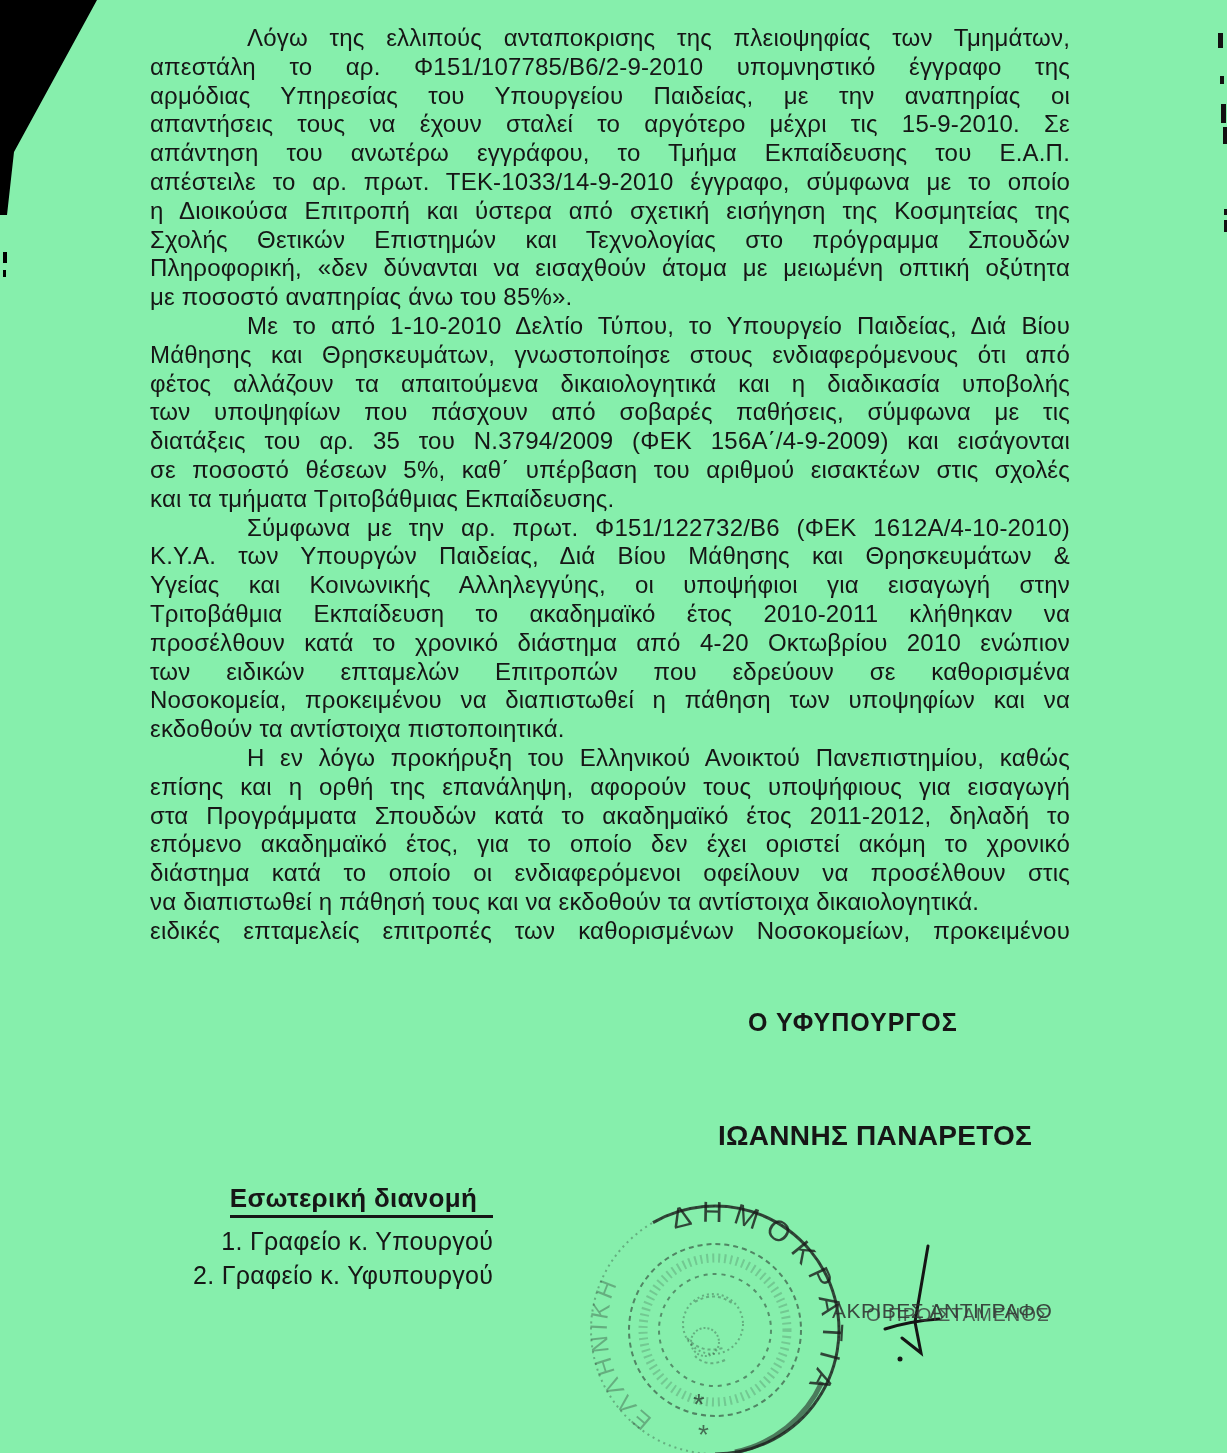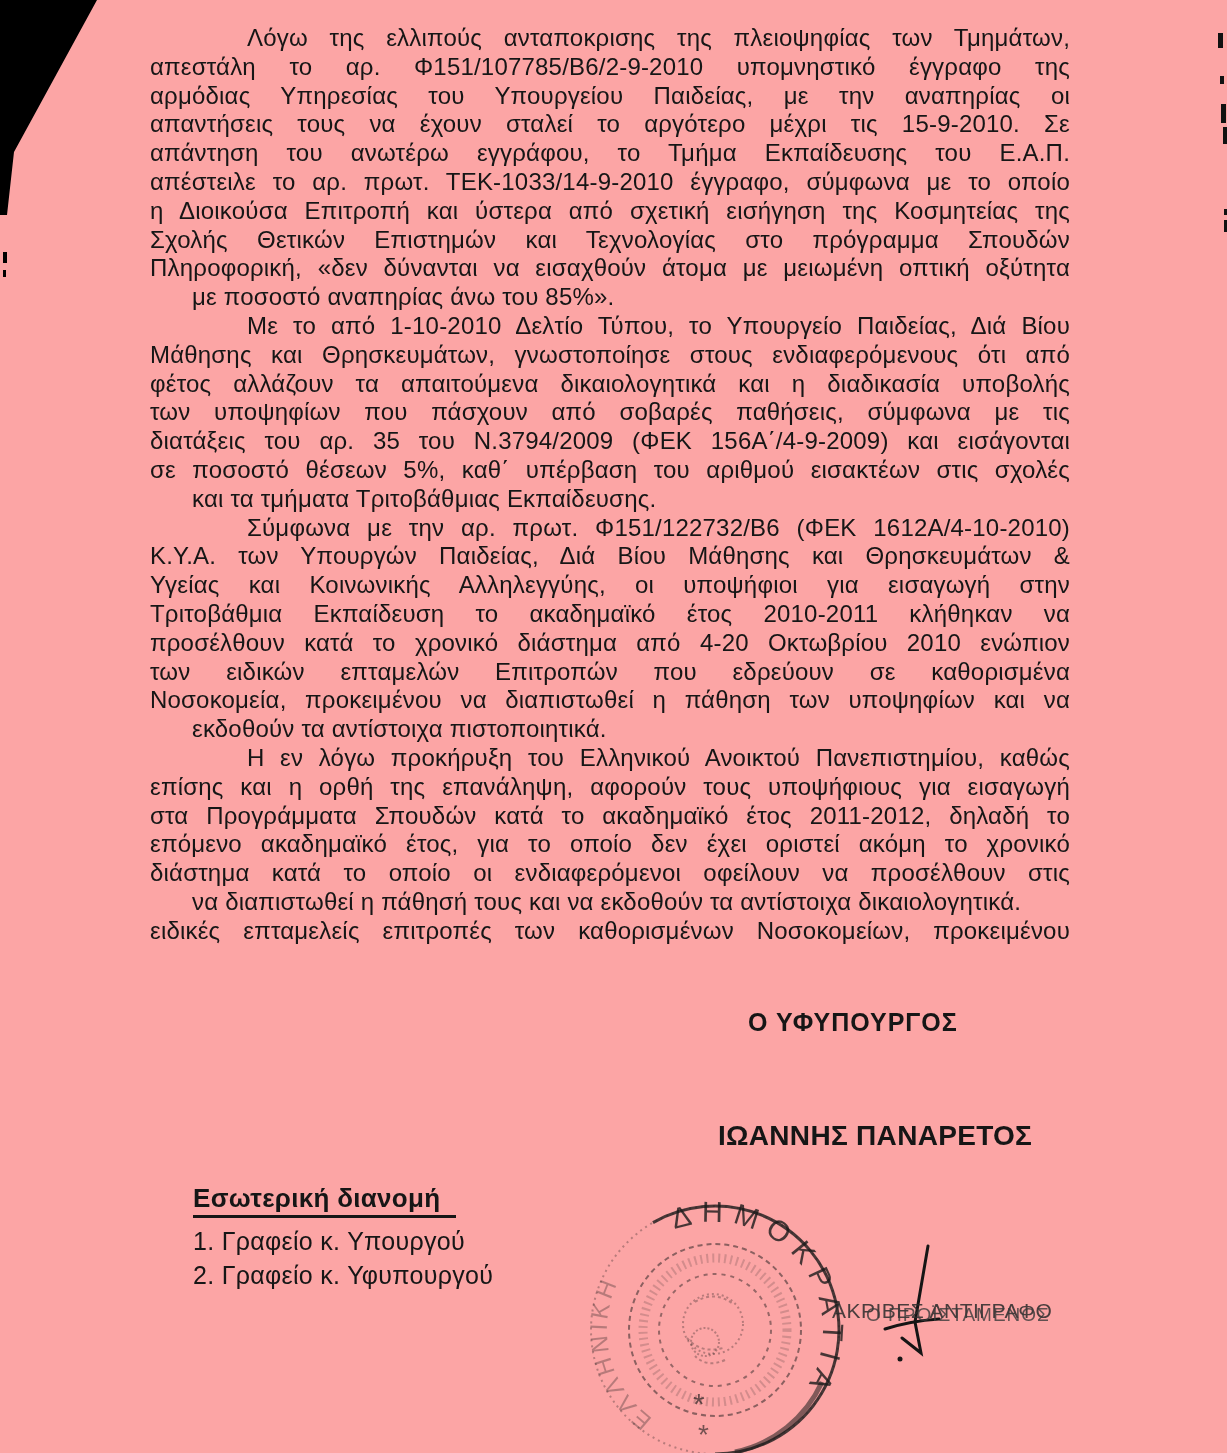--- a/index.html
+++ b/index.html
@@ -1,42 +1,42 @@
 <!DOCTYPE html>
 <html><head>
 <meta charset="utf-8">
 <style>
   html,body { margin:0; padding:0; background:#e8e8e8; }
   .page {
     position:relative; width:1227px; height:1453px; margin:0 auto;
-    background:#fca5a5; overflow:hidden;
+    background:#86efac; overflow:hidden;
     font-family:"Liberation Sans", sans-serif; color:#161616;
   }
   
   .document-body {
     position:absolute; left:150px; top:24px; width:920px;
     font-size:24px; line-height:28.8px; letter-spacing:0.2px;
   }
   .para { margin:0; }
   .line { text-align:justify; text-align-last:justify; }
   .line.first { text-indent:97px; }
-  .line.last { text-align-last:left;margin-left:42px; }
+  .line.last { text-align-last:left; }
 
   
   .sig-title {
     position:absolute; left:748px; top:1008px;
     font-size:25px; font-weight:bold; letter-spacing:1px;
   }
   .sig-name {
     position:absolute; left:718px; top:1120px;
     font-size:28px; font-weight:bold; letter-spacing:0.3px;
   }
 
   
-  .distribution { position:absolute; left:193px; top:1183px; font-size:25px; }
+  .distribution { position:absolute; left:193px; top:1183px; font-size:25px;text-align:right; }
   .dist-heading {
     display:inline-block; font-size:26px; font-weight:bold;
     border-bottom:3px solid #161616; padding-bottom:1px; padding-right:16px;
     margin-bottom:7px; letter-spacing:0.3px;
   }
   .dist-item { line-height:33.5px; letter-spacing:0.3px; }
 
   
   .cert-line1 {
     position:absolute; left:832px; top:1299px;

